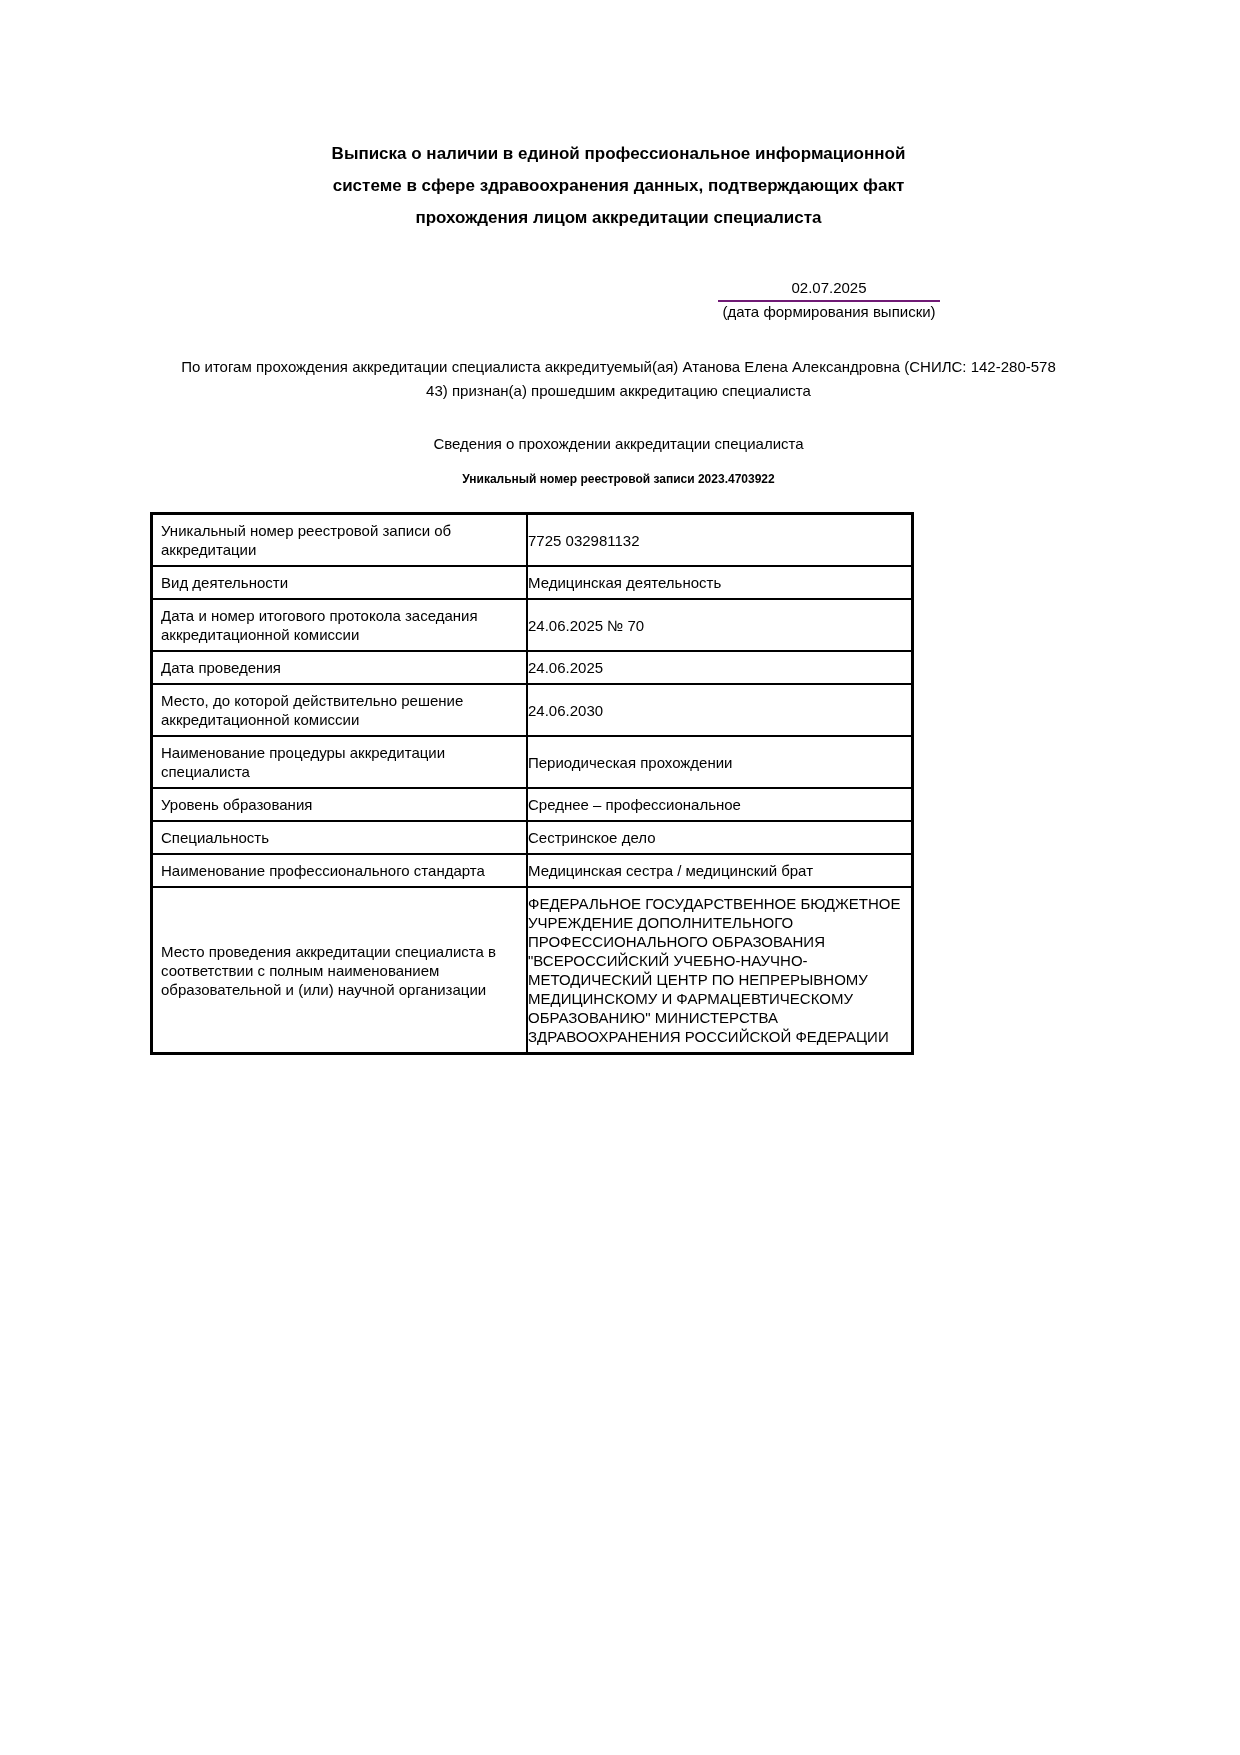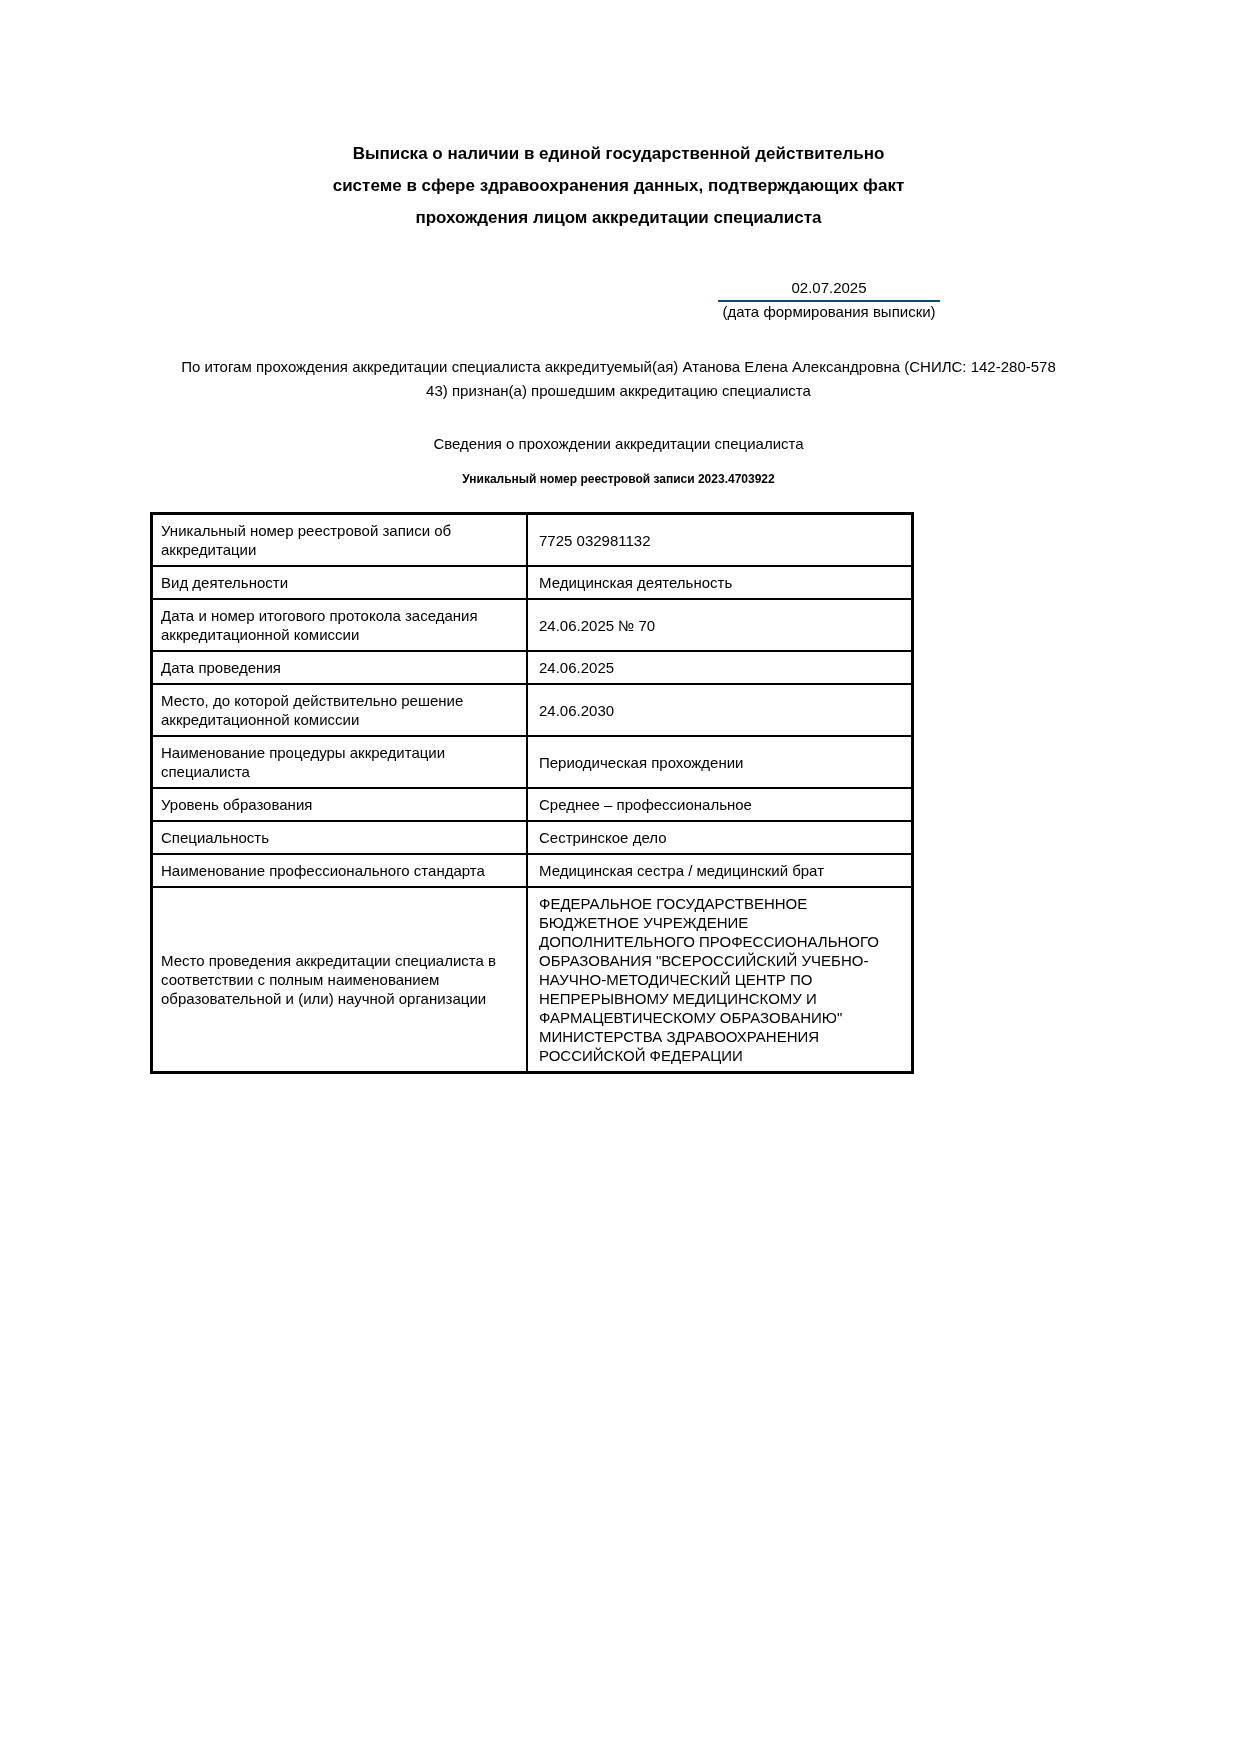--- a/index.html
+++ b/index.html
@@ -32,21 +32,21 @@
   .doc-title .title-line { display: block; }
 
   .date-block {
     width: 222px;
     margin: 45px 147px 0 auto;
     font-size: 15px;
     line-height: 18px;
     text-align: center;
   }
   .date-value {
-    border-bottom: 2px solid #0c4a6e;
+    border-bottom: 2px solid #701a75;
     padding-bottom: 3px;
   }
   .date-caption {
     padding-top: 1px;
     font-size: 15px;
   }
 
   .intro {
     margin: 34px 0 0 0;
     font-size: 15px;
@@ -79,29 +79,29 @@
   }
   .acc-table td {
     border: 2px solid #000000;
     font-size: 15px;
     line-height: 19px;
     padding: 6px 10px 6px 8px;
     vertical-align: middle;
     word-wrap: break-word;
   }
   .acc-table td.cell-label { width: 355px; }
-  .acc-table td.cell-value { padding-left: 11px; }
+  .acc-table td.cell-value { padding-left: 0; }
 </style>
 </head>
 <body>
 
 <div class="page">
 
   <h1 class="doc-title">
-    <span class="title-line">Выписка о наличии в единой государственной действительно</span>
+    <span class="title-line">Выписка о наличии в единой профессиональное информационной</span>
     <span class="title-line">системе в сфере здравоохранения данных, подтверждающих факт</span>
     <span class="title-line">прохождения лицом аккредитации специалиста</span>
   </h1>
 
   <div class="date-block">
     <div class="date-value">02.07.2025</div>
     <div class="date-caption">(дата формирования выписки)</div>
   </div>
 
   <p class="intro">

